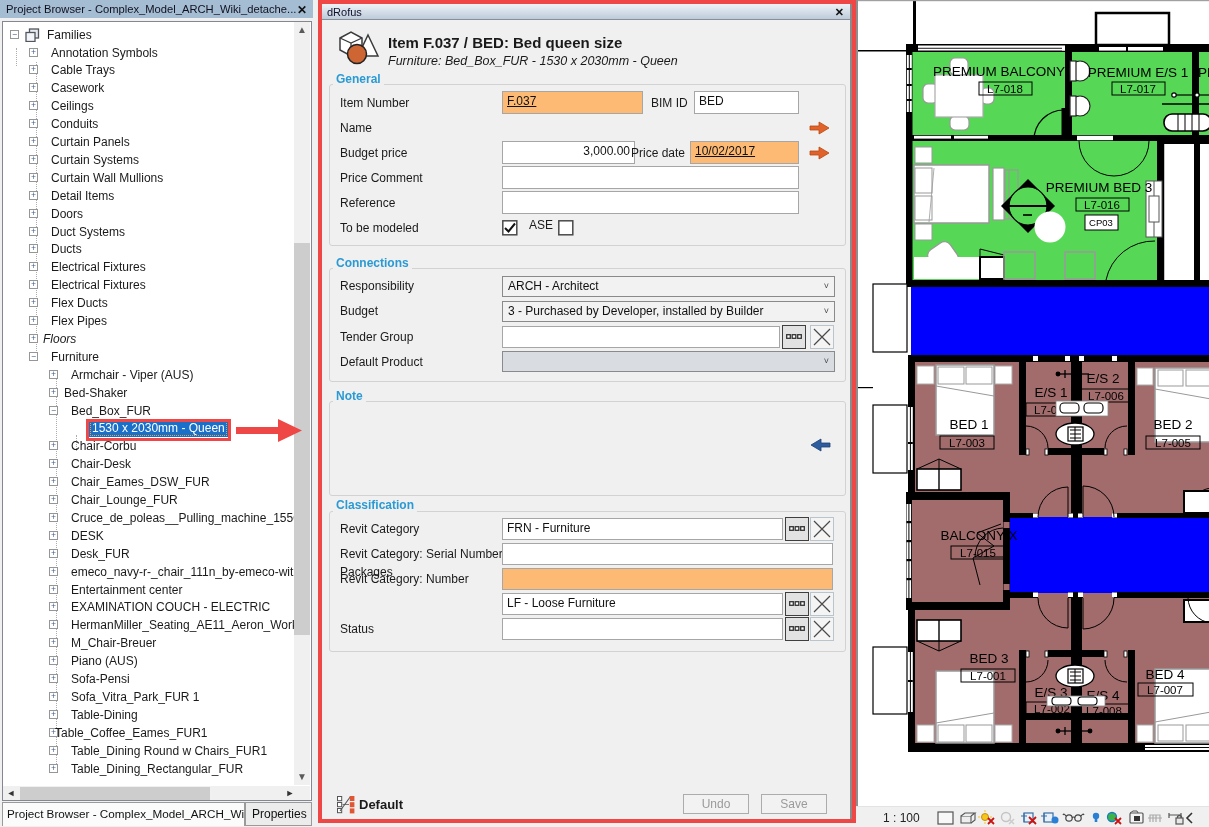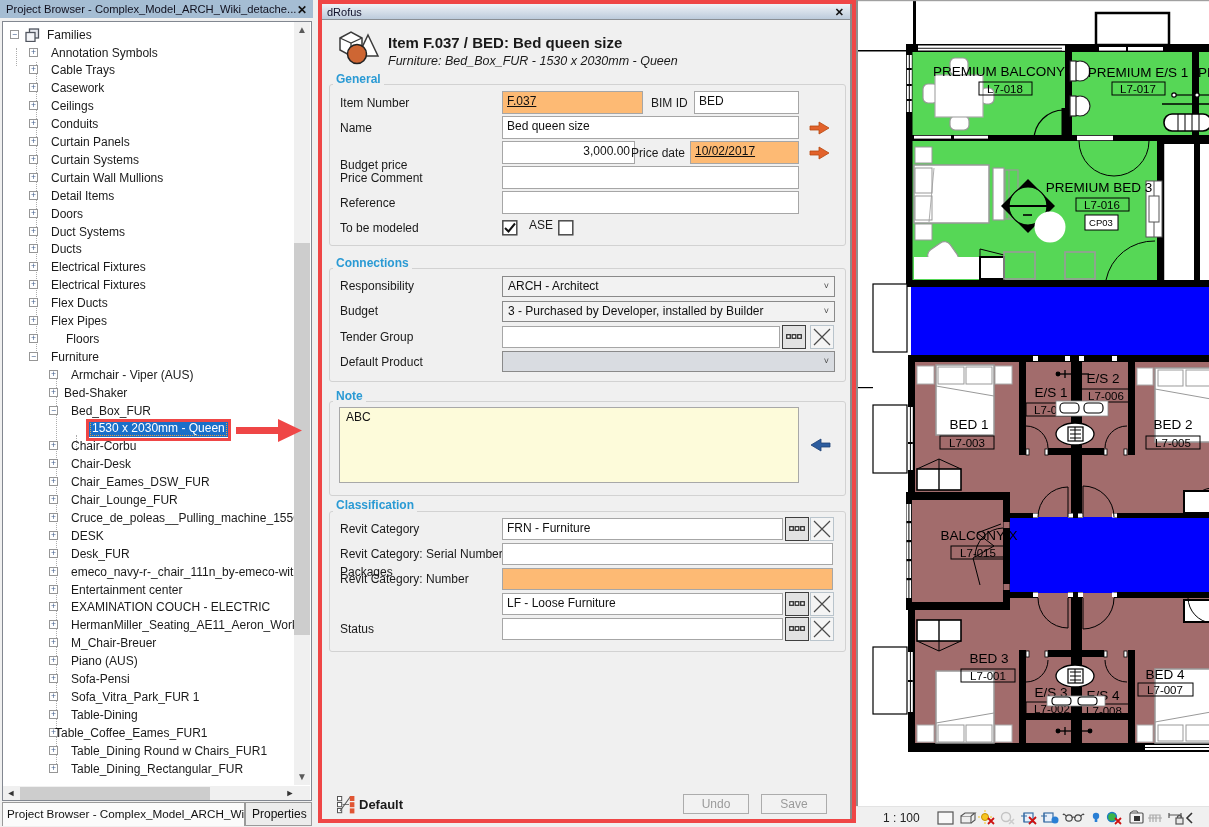--- a/index.html
+++ b/index.html
@@ -142,21 +142,21 @@
 <div class="trow" style="top:272.1px;">
         <span class="exp" style="left:26px;">+</span>
         <span style="position:absolute;left:48px;">Flex Ducts</span>
       </div>
 <div class="trow" style="top:290.0px;">
         <span class="exp" style="left:26px;">+</span>
         <span style="position:absolute;left:48px;">Flex Pipes</span>
       </div>
 <div class="trow" style="top:307.9px;">
         <span class="exp" style="left:26px;">+</span>
-        <span style="position:absolute;left:63px;">Floors</span>
+        <span style="position:absolute;left:40px;font-style:italic;">Floors</span>
       </div>
 <div class="trow" style="top:325.8px;">
         <span class="exp" style="left:26px;">−</span>
         <span style="position:absolute;left:48px;">Furniture</span>
       </div>
 <div class="trow" style="top:343.7px;">
         <span class="exp" style="left:46px;">+</span>
         <span style="position:absolute;left:68px;">Armchair - Viper (AUS)</span>
       </div>
 <div class="trow" style="top:361.6px;">
@@ -285,25 +285,24 @@
 <div class="gbox" style="left:7px;top:63px;width:517px;height:162px;"></div>
 <div class="gtitle" style="left:11px;top:51px;">General</div>
 <div class="dlabel" style="left:18px;top:75px;">Item Number</div>
 
 <div class="inp ro" style="left:180px;top:70px;width:141px;height:23px;">F.037</div>
 <div class="dlabel" style="left:329px;top:75px;">BIM ID</div>
 
 <div class="inp" style="left:372px;top:70px;width:105px;height:23px;">BED</div>
 <div class="dlabel" style="left:18px;top:100px;">Name</div>
 
-<div class="inp" style="left:180px;top:95px;width:297px;height:23px;">Bed queen size</div>
 <svg class="oarrow" style="left:486px;top:100px;" width="22" height="14" viewBox="0 0 22 14">
         <path d="M2 5 L11 5 L11 1 L21 7 L11 13 L11 9 L2 9 Z" fill="#e2622b" stroke="#b8490f" stroke-width="0.8"></path>
       </svg>
-<div class="dlabel" style="left:18px;top:125px;margin-top:12px;">Budget price</div>
+<div class="dlabel" style="left:18px;top:125px;">Budget price</div>
 
 <div class="inp" style="left:180px;top:120px;width:133px;height:23px;text-align:right;">3,000.00</div>
 <div class="dlabel" style="left:309px;top:125px;">Price date</div>
 
 <div class="inp ro" style="left:368px;top:120px;width:109px;height:23px;">10/02/2017</div>
 <svg class="oarrow" style="left:486px;top:125px;" width="22" height="14" viewBox="0 0 22 14">
         <path d="M2 5 L11 5 L11 1 L21 7 L11 13 L11 9 L2 9 Z" fill="#e2622b" stroke="#b8490f" stroke-width="0.8"></path>
       </svg>
 <div class="dlabel" style="left:18px;top:150px;">Price Comment</div>
 
@@ -344,21 +343,20 @@
           <path d="M3 3 L19 19 M19 3 L3 19" stroke="#4a4a4a" stroke-width="1.2"></path>
         </svg>
       </div>
 <div class="dlabel" style="left:18px;top:334px;">Default Product</div>
 
 <div class="dd" style="left:180px;top:330px;width:333px;height:21px;background:#d9dce1;"></div>
 
 <div class="gbox" style="left:7px;top:380px;width:517px;height:95px;"></div>
 <div class="gtitle" style="left:11px;top:368px;">Note</div>
 
-<div class="abs" style="left:17px;top:386px;width:460px;height:76px;background:#fdfbda;border:1px solid #a8a8a8;font-size:12px;padding:2px 6px;">ABC</div>
 <svg class="oarrow" style="left:488px;top:417px;" width="22" height="14" viewBox="0 0 22 14">
         <path d="M20 5 L11 5 L11 1 L1 7 L11 13 L11 9 L20 9 Z" fill="#2d5d9f" stroke="#1c3f73" stroke-width="0.8"></path>
       </svg>
 
 <div class="gbox" style="left:7px;top:490px;width:517px;height:141px;"></div>
 <div class="gtitle" style="left:11px;top:477px;">Classification</div>
 <div class="dlabel" style="left:18px;top:501px;">Revit Category</div>
 
 <div class="inp" style="left:180px;top:497px;width:281px;height:22px;">FRN - Furniture</div>
 <div class="btn3" style="left:463px;top:496px;width:24px;height:24px;"><svg width="16" height="6" viewBox="0 0 16 6" style="margin-top:8px">

